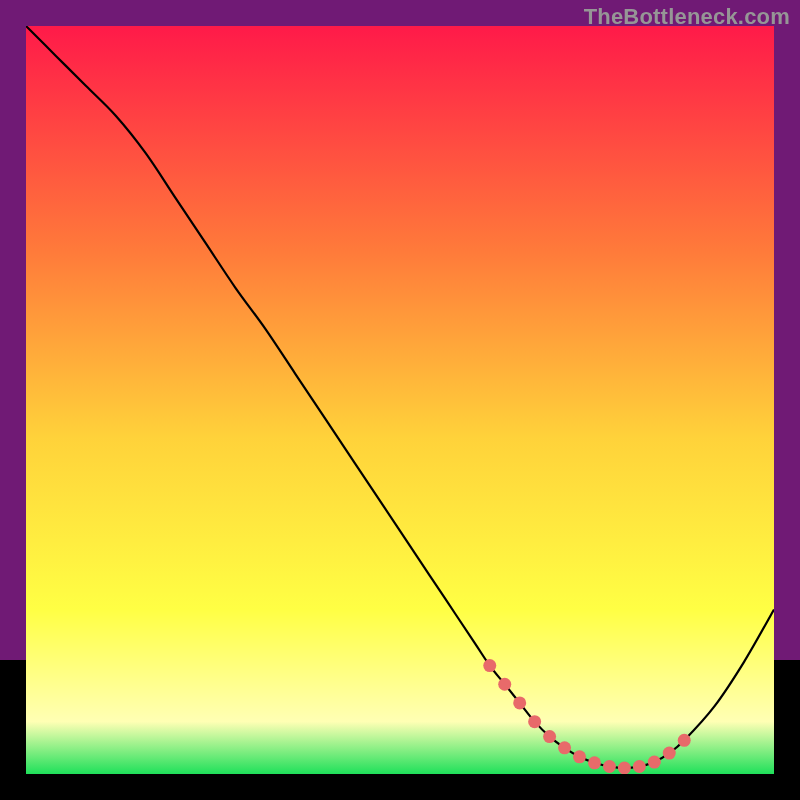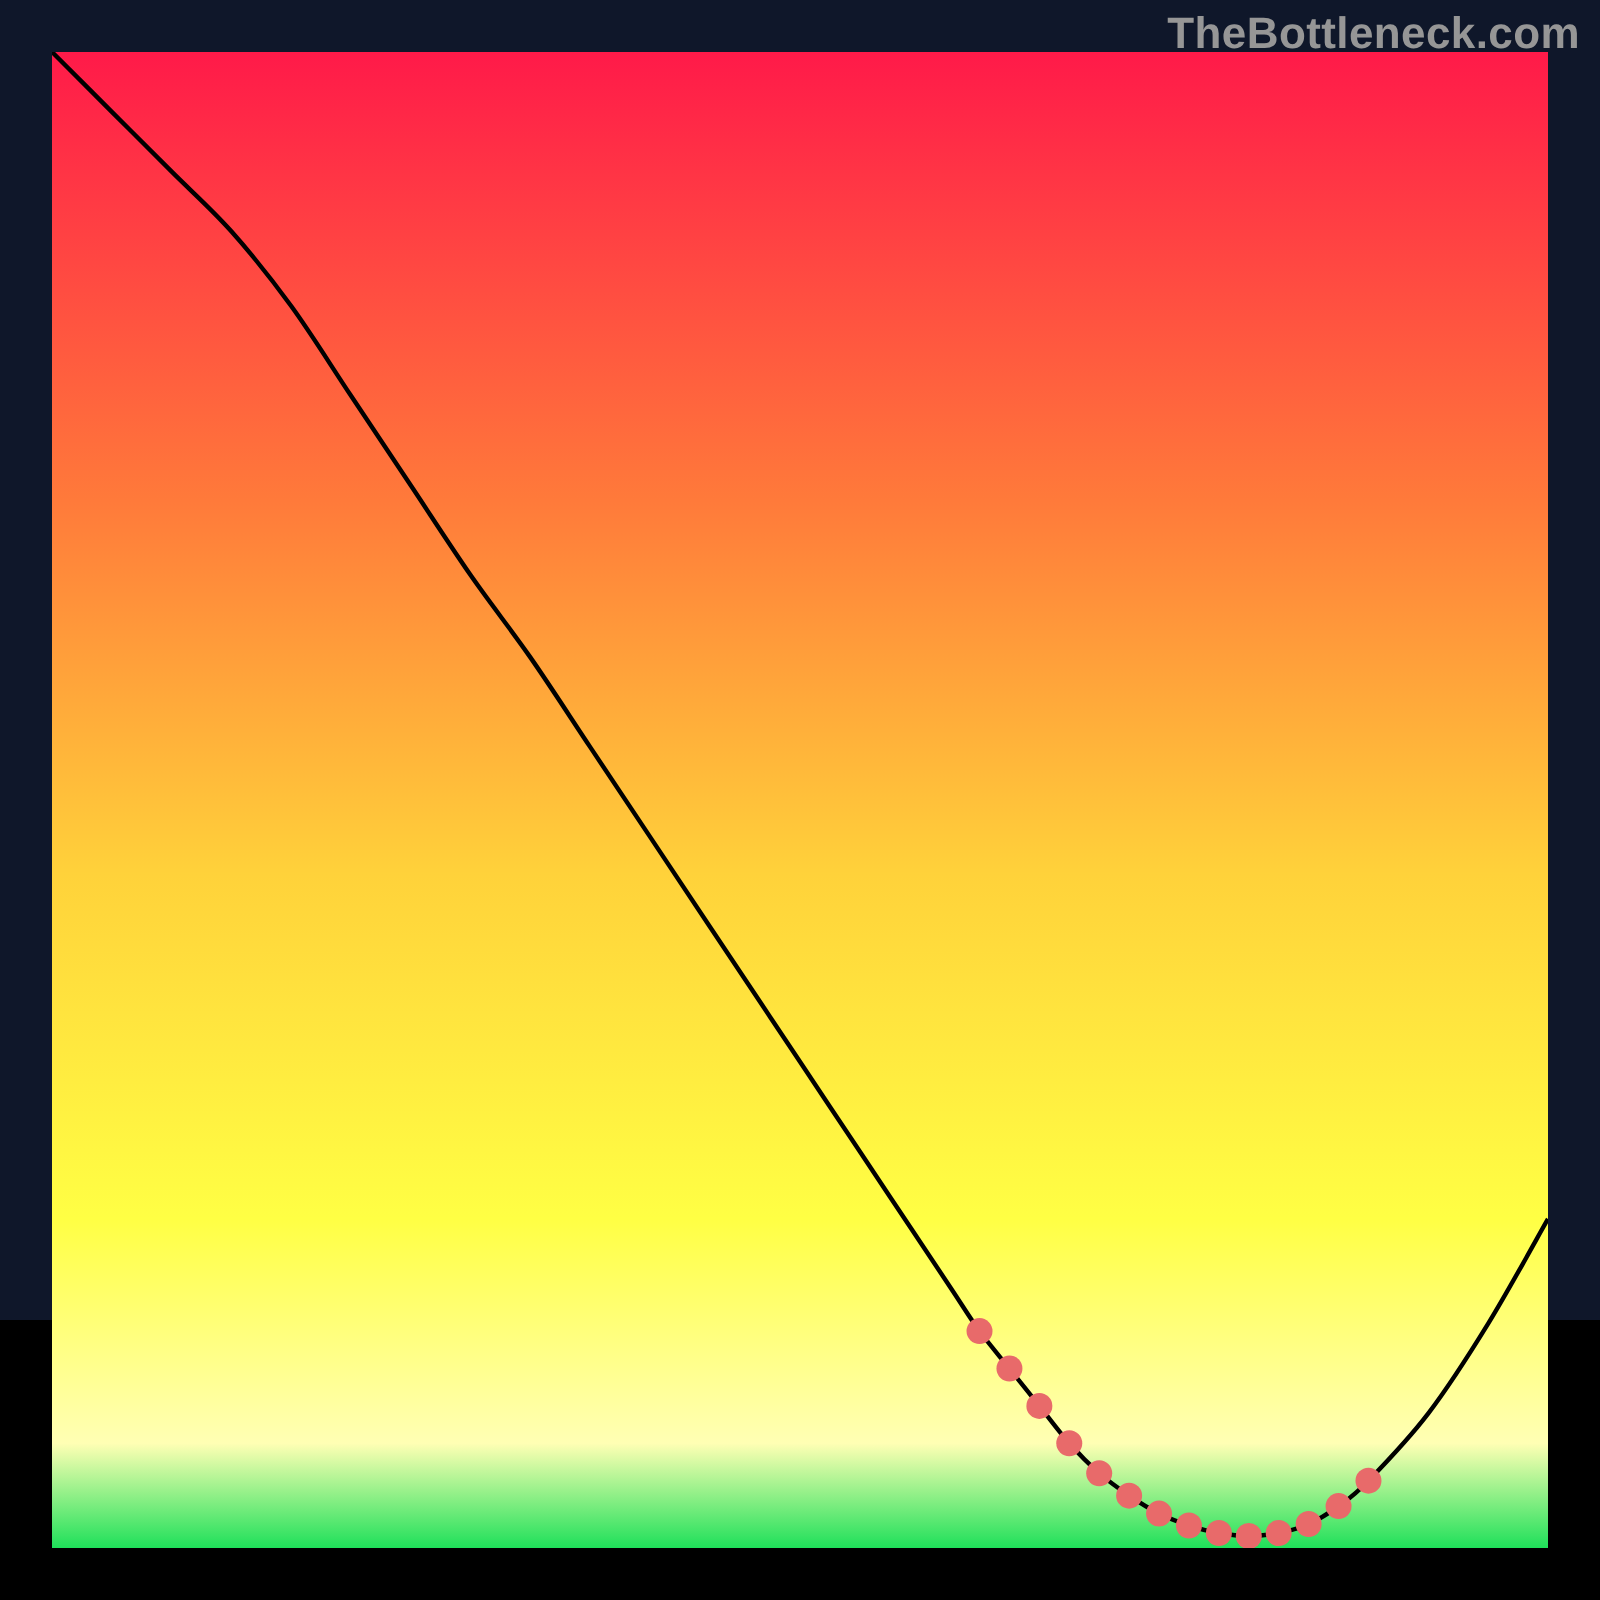--- a/index.html
+++ b/index.html
@@ -9,21 +9,21 @@
     height: 800px;
     background: #000;
     overflow: hidden;
   }
   .frame {
     position: absolute;
     left: 0;
     top: 0;
     width: 800px;
     height: 660px;
-    background: #0f172a;
+    background: #701a75;
   }
   .plot {
     position: absolute;
     left: 26px;
     top: 26px;
     width: 748px;
     height: 748px;
   }
   .watermark {
     position: absolute;

